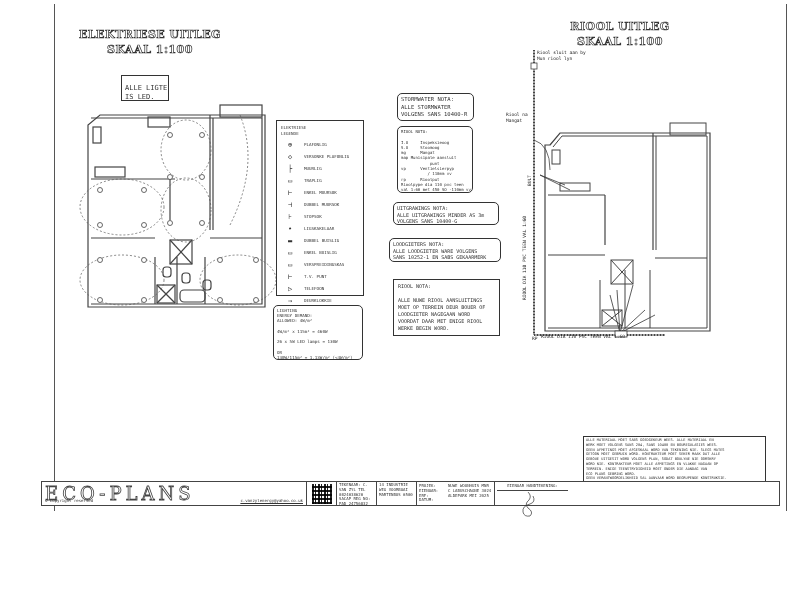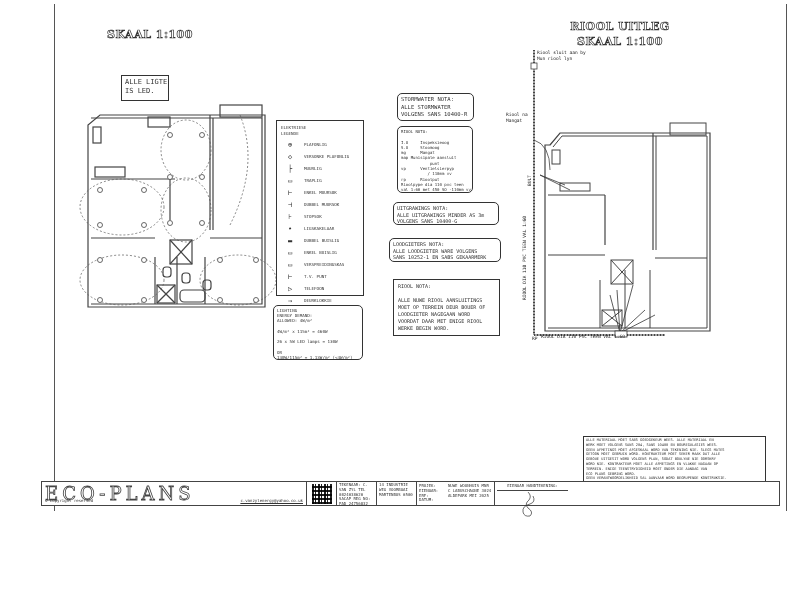--- a/index.html
+++ b/index.html
@@ -23,24 +23,25 @@
   .qr { width: 20px; height: 20px; background:
       repeating-linear-gradient(90deg,#222 0 2px,#fff 2px 3px,#222 3px 4px,#fff 4px 6px),
       repeating-linear-gradient(0deg,#222 0 2px,#fff 2px 4px); background-blend-mode: multiply; }
 </style>
 </head>
 <body>
 
 <div class="frame"></div>
 
 <div class="title" style="left:70px;top:27px;width:160px;">
+  <div>ELEKTRIESE UITLEG</div>
   <div>SKAAL 1:100</div>
 </div>
 
-<div class="box med" style="left:121px;top:75px;width:48px;height:26px;padding:2px 3px;line-height:9px;">
+<div class="box med" style="left:121px;top:75px;width:48px;height:26px;padding:8px 3px;line-height:9px;">
   <span class="t">ALLE LIGTE</span>
   <span class="t">IS LED.</span>
 </div>
 
 <svg style="left:60px;top:105px;" width="220" height="210" viewBox="0 0 220 210">
   <g fill="none" stroke="#444" stroke-width="1.2">
     <path d="M40 10 L205 10 L205 202 L28 202 L28 20 Z"></path>
     <path d="M31 13 L202 13 L202 199 L31 199"></path>
     <line x1="150" y1="10" x2="150" y2="125"></line>
     <line x1="153" y1="13" x2="153" y2="125"></line>

